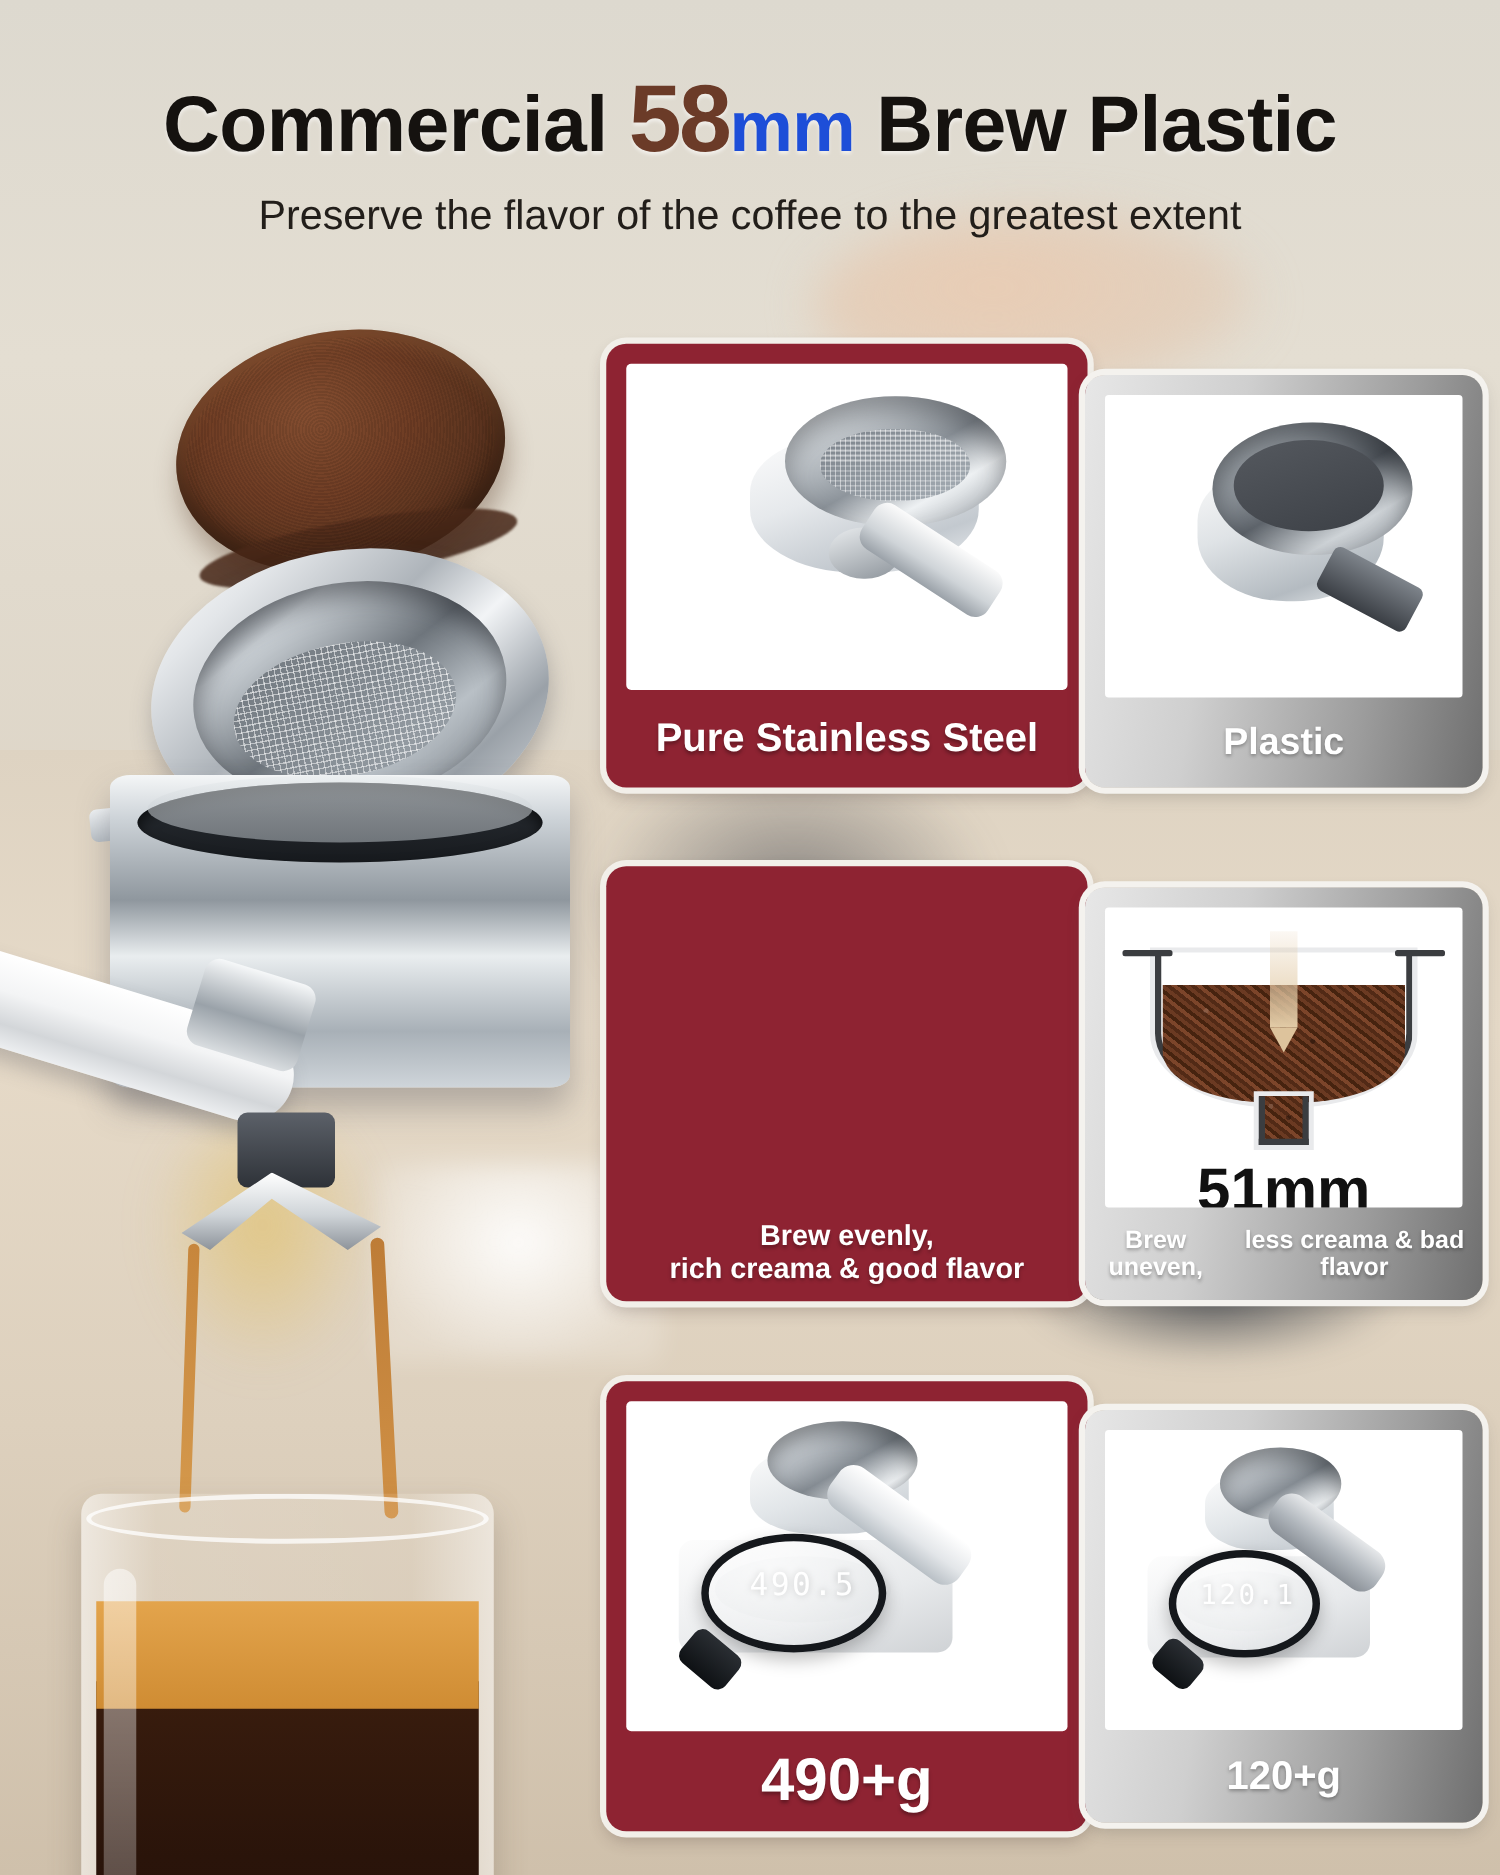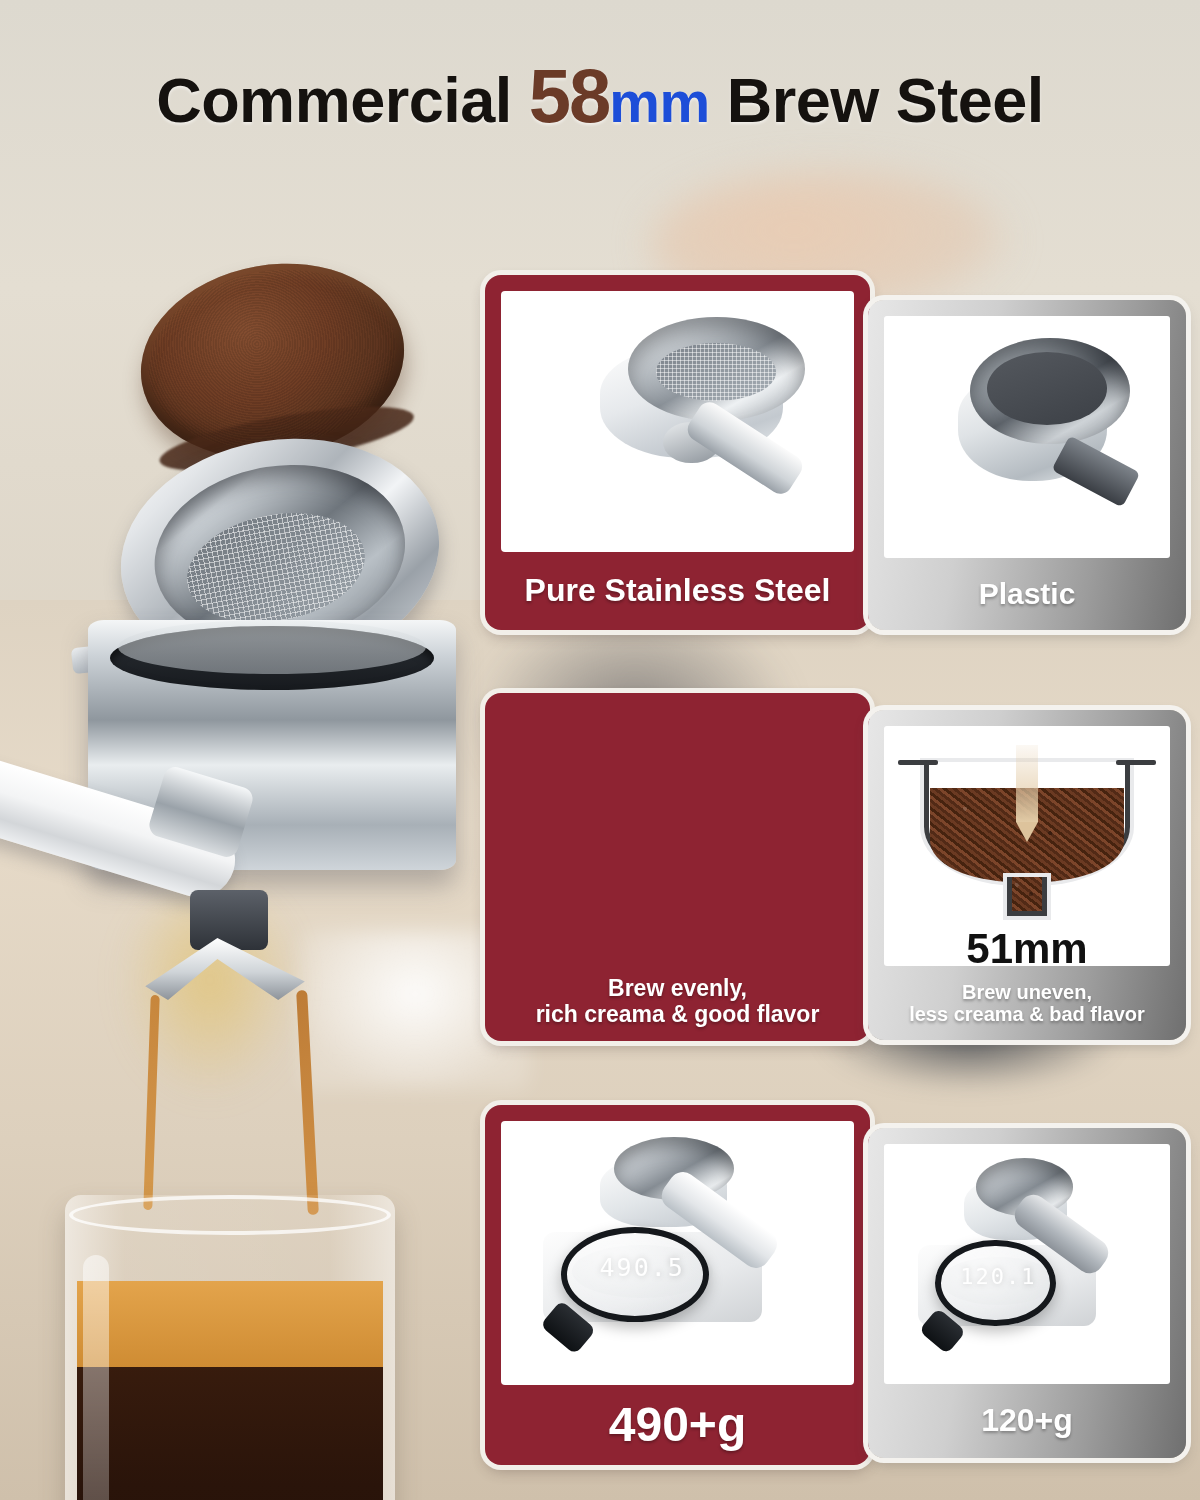--- a/index.html
+++ b/index.html
@@ -183,21 +183,22 @@
   <div class="wall"></div>
   <div class="counter"></div>
   <div class="hand"></div>
   <div class="shadowbox"></div>
   <div class="darkobj"></div>
   <div class="yellowobj"></div>
   <div class="whiteobj"></div>
 </div>
 
 <div class="header">
-  <div class="title"><span>Commercial </span><span class="num">58</span><span class="mm">mm</span><span> Brew Steel</span></div>
+  <div class="title"><span>Commercial </span><span class="num">58</span><span class="mm">mm</span><span> Brew Plastic</span></div>
+  <div class="subtitle">Preserve the flavor of the coffee to the greatest extent</div>
 </div>
 
 <div class="hero">
   <div class="puck">
       <div class="rim"></div>
     </div>
   <div class="basket">
     <div class="outer"></div>
     <div class="inner"></div>
     <div class="mesh"></div>
@@ -262,24 +263,24 @@
         <div style="position:absolute;left:14%;top:15%;width:72%;height:50%;
                     border:5px solid #3b3d40;border-top:none;border-radius:0 0 46% 46%;
                     box-shadow:0 0 0 4px #e9eaec;"></div>
         <div style="position:absolute;left:5%;top:14%;width:14%;height:5px;background:#3b3d40;border-radius:2px;"></div>
         <div style="position:absolute;left:81%;top:14%;width:14%;height:5px;background:#3b3d40;border-radius:2px;"></div>
         <div class="grounds" style="left:16%;top:26%;width:68%;height:39%;border-radius:0 0 44% 44%;"></div>
         <div class="grounds" style="left:44.5%;top:63%;width:11%;height:15%;"></div>
         <div style="position:absolute;left:43%;top:63%;width:14%;height:16%;border:5px solid #3b3d40;border-top:none;
                     box-shadow:0 0 0 4px #e9eaec;"></div>
         <div class="arrow" style="left:46%;top:8%;width:8%;height:32%;"></div>
-        <div class="mmlabel" style="top:83%;font-size:42px;">51mm</div>
-      </div>
-    </div>
-    <div class="cap" style="height:74px;font-size:20px;flex-direction:column;">
+        <div class="mmlabel" style="top:83%;font-size:48px;">51mm</div>
+      </div>
+    </div>
+    <div class="cap" style="height:74px;font-size:20px;">
       <span>Brew uneven,</span>
       <span>less creama &amp; bad flavor</span>
     </div>
   </div>
 
   <div class="card good" style="left:485px;top:1105px;width:385px;height:360px;">
     <div class="photo" style="bottom:80px;border-radius:4px;">
       <div class="scale" style="position:absolute;inset:0;">
         <div class="pad"></div>
         <div class="disp"></div>

